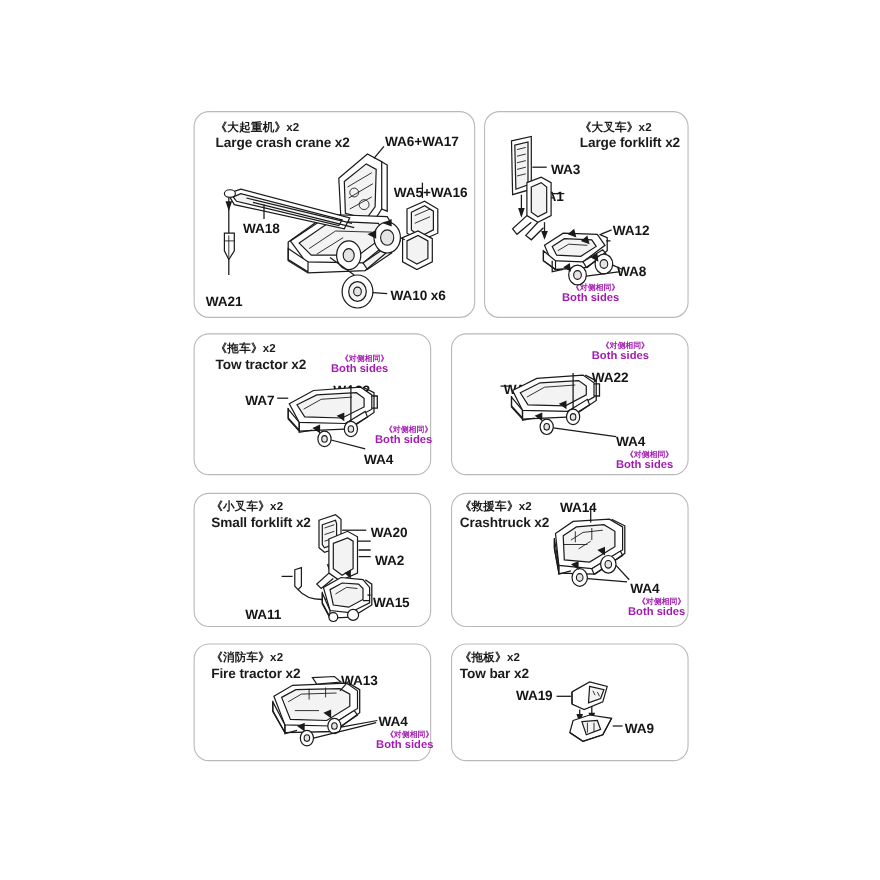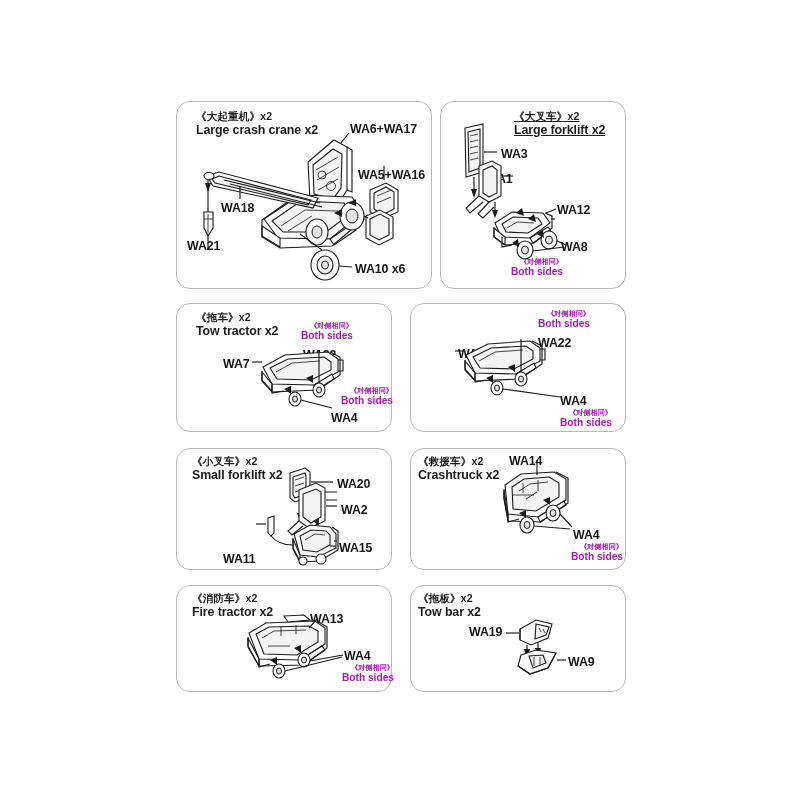--- a/index.html
+++ b/index.html
@@ -92,25 +92,25 @@
 <div id="sheet">
 
   <div class="panel" style="left:176px; top:101px; width:256px; height:188px;"></div>
   <div class="hdr" style="left:196px; top:110px;">
     <span class="cn">《大起重机》x2</span>
     <span class="en">Large crash crane x2</span>
   </div>
   <div class="lbl" style="left:350px; top:122px;">WA6+WA17</div>
   <div class="lbl" style="left:358px; top:168px;">WA5+WA16</div>
   <div class="lbl" style="left:221px; top:201px;">WA18</div>
-  <div class="lbl" style="left:187px; top:239px;">WA21</div>
+  <div class="lbl" style="left:187px; top:267px;">WA21</div>
   <div class="lbl" style="left:355px; top:262px;">WA10 x6</div>
 
   <div class="panel" style="left:440px; top:101px; width:186px; height:188px;"></div>
-  <div class="hdr" style="left:514px; top:110px;text-decoration:underline;">
+  <div class="hdr" style="left:527px; top:110px;">
     <span class="cn">《大叉车》x2</span>
     <span class="en">Large forklift x2</span>
   </div>
   <div class="lbl" style="left:501px; top:147px;">WA3</div>
   <div class="lbl" style="left:486px; top:172px;">WA1</div>
   <div class="lbl" style="left:557px; top:203px;">WA12</div>
   <div class="lbl" style="left:561px; top:240px;">WA8</div>
   <div class="bs" style="left:497px; top:258px; width:66px;">
     <span class="cn">《对侧相同》</span>
     <span class="en">Both sides</span>

